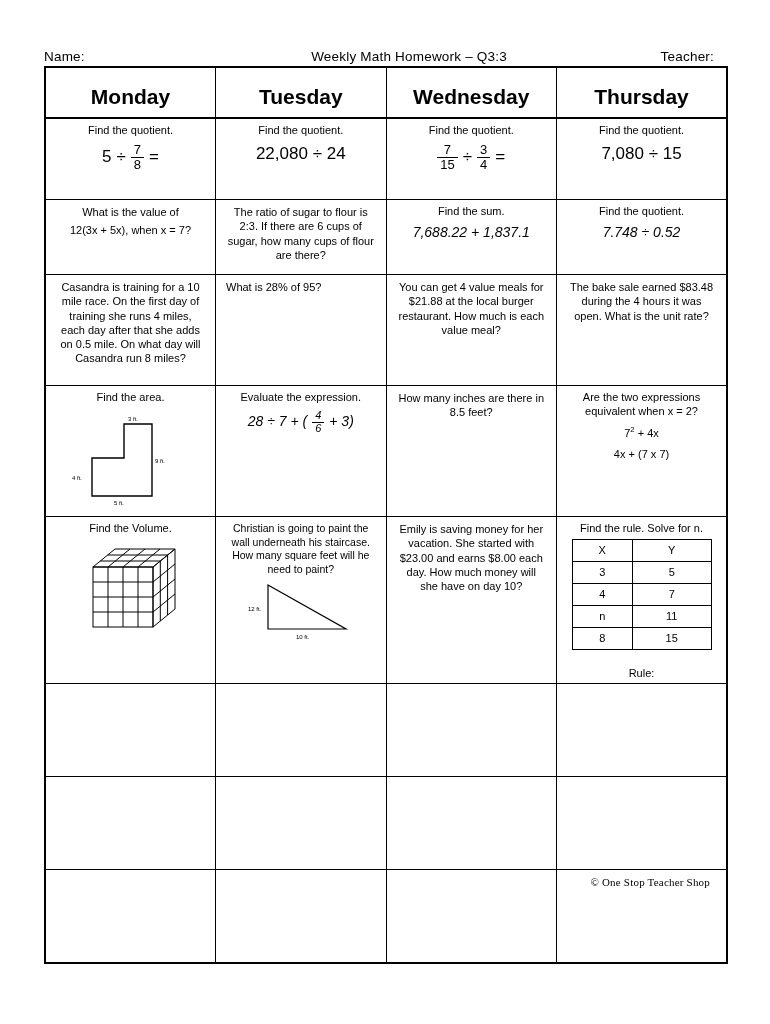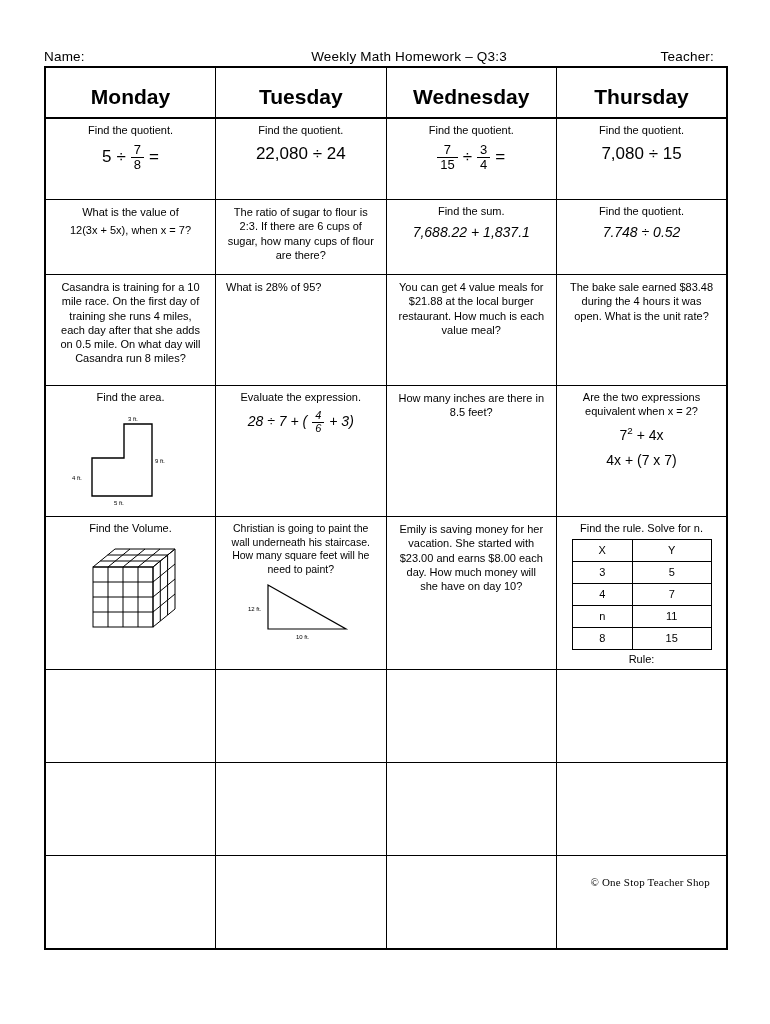--- a/index.html
+++ b/index.html
@@ -102,31 +102,31 @@
     width: 140px;
   }
   .tbl-rule td, .tbl-rule th {
     border: 1px solid #000;
     font-size: 11px;
     padding: 0px 2px;
     height: 15px;
     text-align: center;
     font-weight: normal;
   }
-  .rule-label { font-size: 11px; margin-top: 2px; }
+  .rule-label { font-size: 11px; margin-top: 16px; }
   .sup { font-size: 0.7em; vertical-align: super; }
   .footer {
     position: absolute;
     right: 60px;
     bottom: 32px;
     font-size: 11px;
     letter-spacing: .2px;
     font-family: Liberation Serif, serif;
   }
-  .exp-line { font-size: 14px; margin: 7px 0 4px 0;}
+  .exp-line { font-size: 11px; margin: 7px 0 4px 0;}
 </style>
 </head>
 <body>
 
 <div class="page">
 
   <div class="header">
     <div class="name">Name:</div>
     <div class="title">Weekly Math Homework – Q3:3</div>
     <div class="teacher">Teacher:</div>

